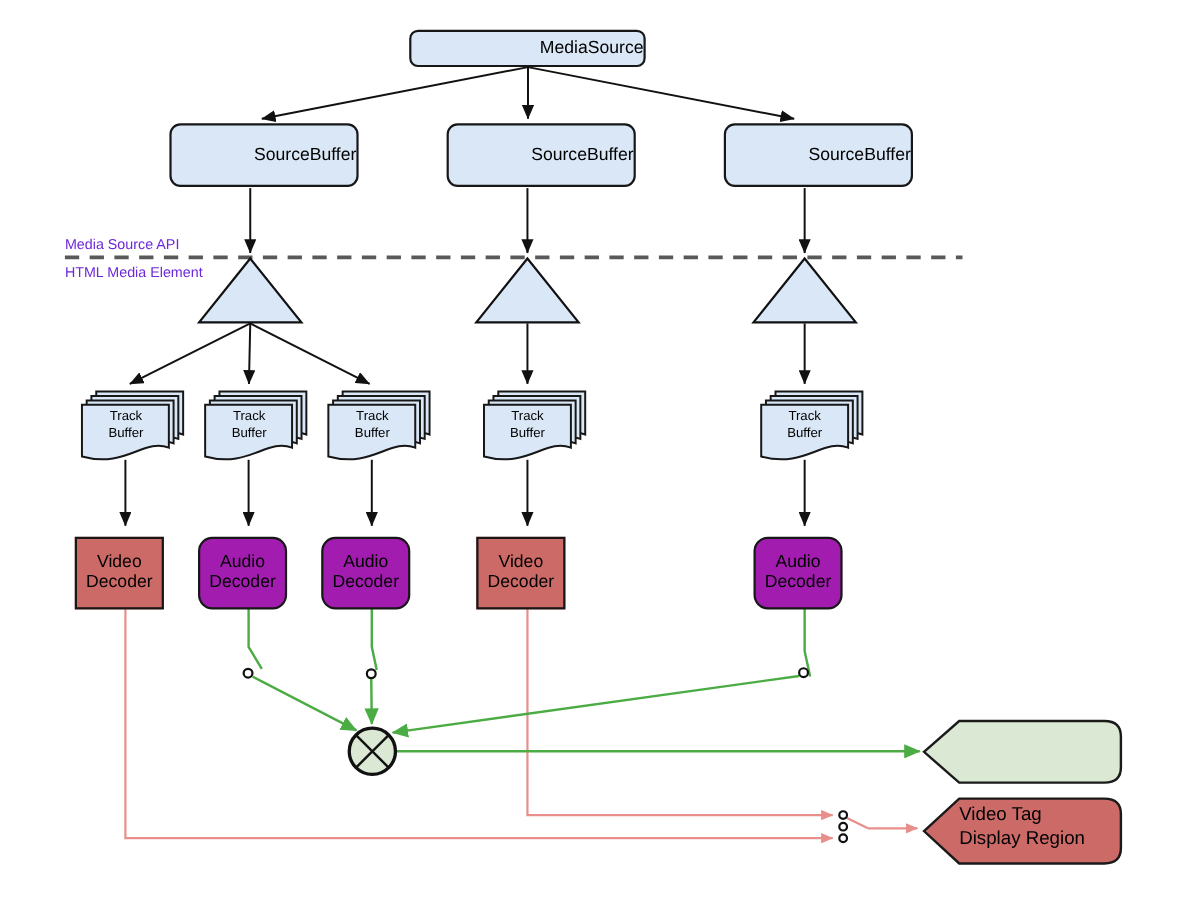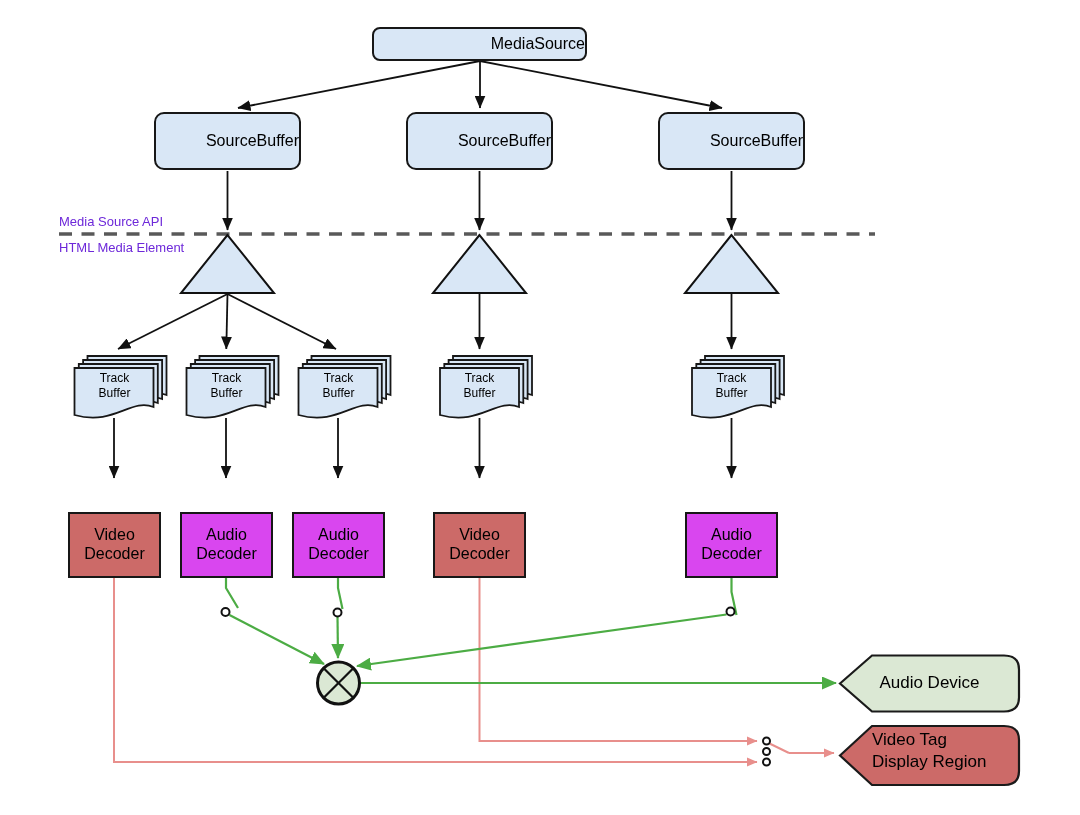--- a/index.html
+++ b/index.html
@@ -10,25 +10,25 @@
   .stage svg{position:absolute;left:0;top:0;}
   .node{
     position:absolute;display:flex;align-items:center;justify-content:center;
     text-align:center;box-sizing:border-box;border:2px solid #171717;
     font-size:16px;line-height:1.18;background:#d9e7f6;
   }
   .blue{background:#d9e7f6;justify-content:flex-end;}
   .rounded8{border-radius:8px;}
   .rounded10{border-radius:10px;}
   .red{background:#cc6a68;}
-  .green{background:#d946ef;}
+  .green{background:#a21caf;border-radius:13px;}
   .media-source{left:372px;top:27px;width:215px;height:34px;}
-  .sb{width:147px;height:58px;top:112px;}
+  .sb{width:172px;height:58px;top:112px;}
   .sb1{left:154px;} .sb2{left:406px;} .sb3{left:658px;}
-  .decoder{width:93px;height:66px;top:512px;}
+  .decoder{width:81px;height:66px;top:488px;}
   .dec0{left:68px;} .dec1{left:180px;} .dec2{left:292px;} .dec3{left:433px;} .dec4{left:685px;}
   .tb-label{
     position:absolute;top:371px;width:79px;text-align:center;
     font-size:12px;line-height:1.22;
   }
   .tb0{left:75px;} .tb1{left:187px;} .tb2{left:299px;} .tb3{left:440px;} .tb4{left:692px;}
   .gray-label{
     position:absolute;left:59px;font-size:13px;color:#6d28d9;line-height:1.1;
     white-space:nowrap;
   }
@@ -219,21 +219,18 @@
   </div>
   <div class="node red decoder dec3">
     <span><span>Video</span><br>
     <span>Decoder</span></span>
   </div>
   <div class="node green decoder dec4">
     <span><span>Audio</span><br>
     <span>Decoder</span></span>
   </div>
 
-  <div class="outtext audio-device-label">
-    <span>Audio Device</span>
-  </div>
   <div class="outtext video-tag-label">
     <div>Video Tag</div>
     <div>Display Region</div>
   </div>
 
 </div>
 
 </body></html>

